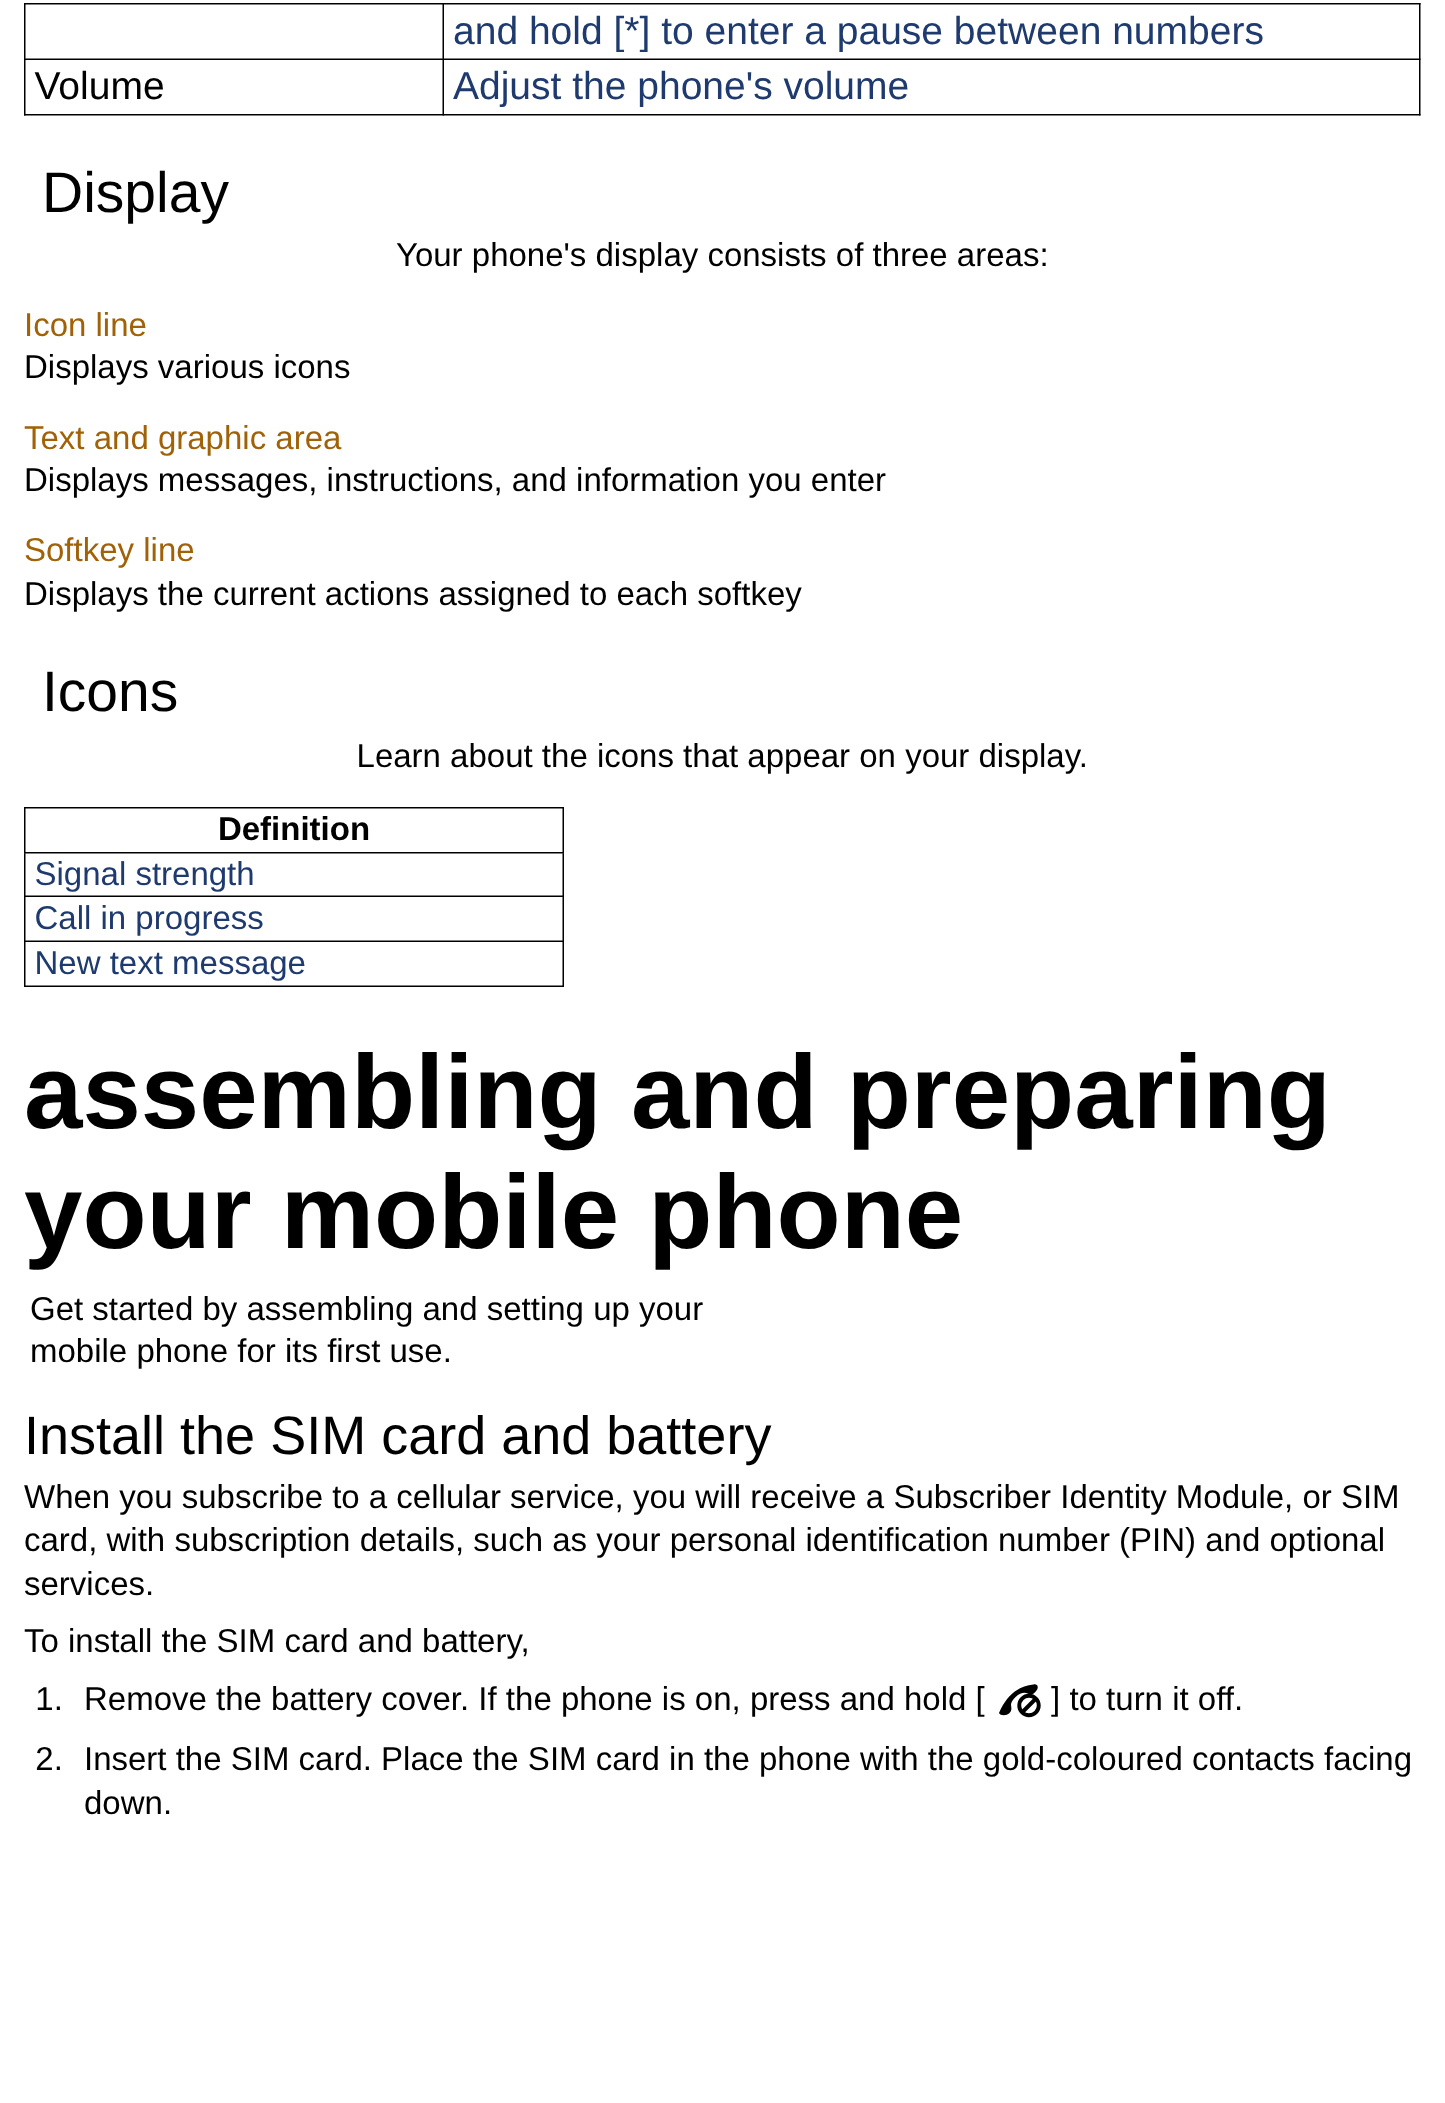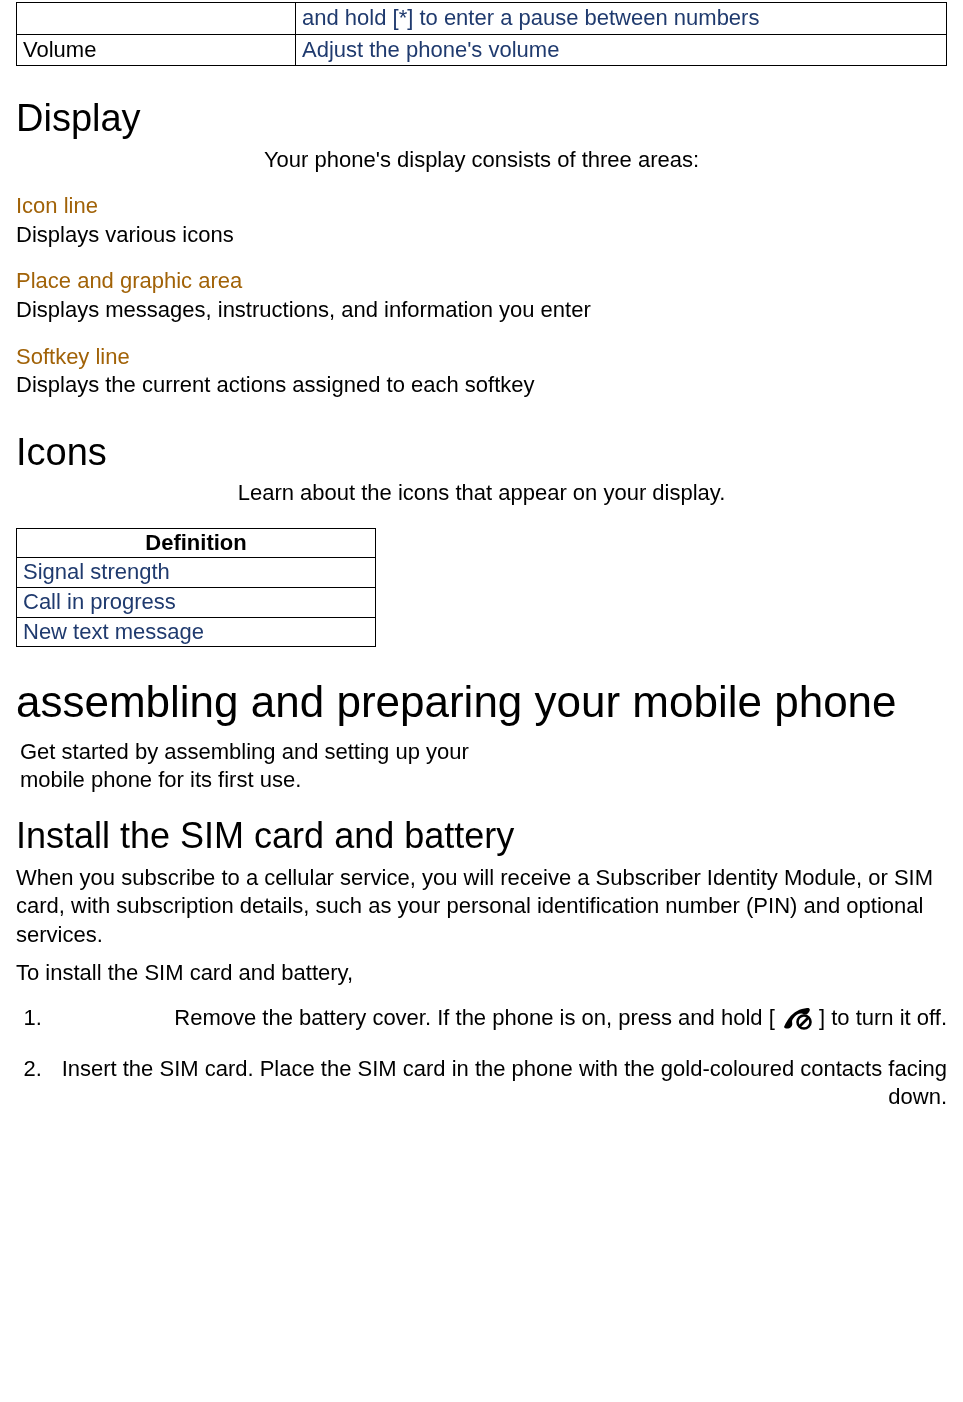--- a/index.html
+++ b/index.html
@@ -14,28 +14,28 @@
   }
   .tbl {
     border-collapse: collapse;
     width: 100%;
     margin-top: 2px;
   }
   .tbl td {
     border: 1px solid #000;
     padding: 1px 6px;
     vertical-align: top;
-    font-size: 22px;
+    font-size: 26px;
   }
   .col1 { width: 30%; color: #000; margin-top: 40px; }
   .col2 { width: 70%; color: #1f3a6e; }
   h2.section {
     font-size: 38px;
     font-weight: normal;
-    margin: 28px 0 2px 0;
+    margin: 28px 0 2px 12px;
   }
   p.lead { margin: 2px 0 18px 0; text-align: center; }
   .sub-head {
     color: #a16207;
     margin: 8px 0 0 0;
   }
   .sub-body { margin: 0 0 18px 0; }
   .def-table {
     border-collapse: collapse;
     margin-top: 2px;
@@ -48,43 +48,42 @@
     font-weight: bold;
     font-size: 22px;
   }
   .def-table td {
     border: 1px solid #000;
     padding: 0 6px;
     color: #1f3a6e;
     font-size: 22px;
   }
   h1.chapter {
-    font-size: 44px;
-    font-weight: normal;
+    font-size: 70px;
+    font-weight: bold;
     margin: 30px 0 10px 0;
     line-height: 1.15;
   }
   .intro {
     margin: 8px 0 18px 4px;
     max-width: 470px;
   }
   h2.subsection {
     font-size: 36px;
     font-weight: normal;
     margin: 18px 0 2px 0;
   }
   .para { margin: 4px 0 10px 0; }
   ol.steps {
     margin: 8px 0 0 32px;
     padding: 0;
   }
   ol.steps li {
-    margin: 16px 0 6px 0;
+    margin: 0 0 6px 0;
     padding-left: 8px;
-    text-align: right;
   }
   .phone-icon {
     display: inline-block;
     vertical-align: -6px;
   }
 </style>
 </head>
 <body>
 
 <table class="tbl">
@@ -99,21 +98,21 @@
   </tr>
 </tbody>
   </table>
 
 <h2 class="section">Display</h2>
 <p class="lead">Your phone's display consists of three areas:</p>
 
 <p class="sub-head">Icon line</p>
 <p class="sub-body">Displays various icons</p>
 
-<p class="sub-head">Place and graphic area</p>
+<p class="sub-head">Text and graphic area</p>
 <p class="sub-body">Displays messages, instructions, and information you enter</p>
 
 <p class="sub-head">Softkey line</p>
 <p class="sub-body">Displays the current actions assigned to each softkey</p>
 
 <h2 class="section">Icons</h2>
 <p class="lead" style="margin-bottom:20px">Learn about the icons that appear on your display.</p>
 
 <table class="def-table">
   <tbody>

